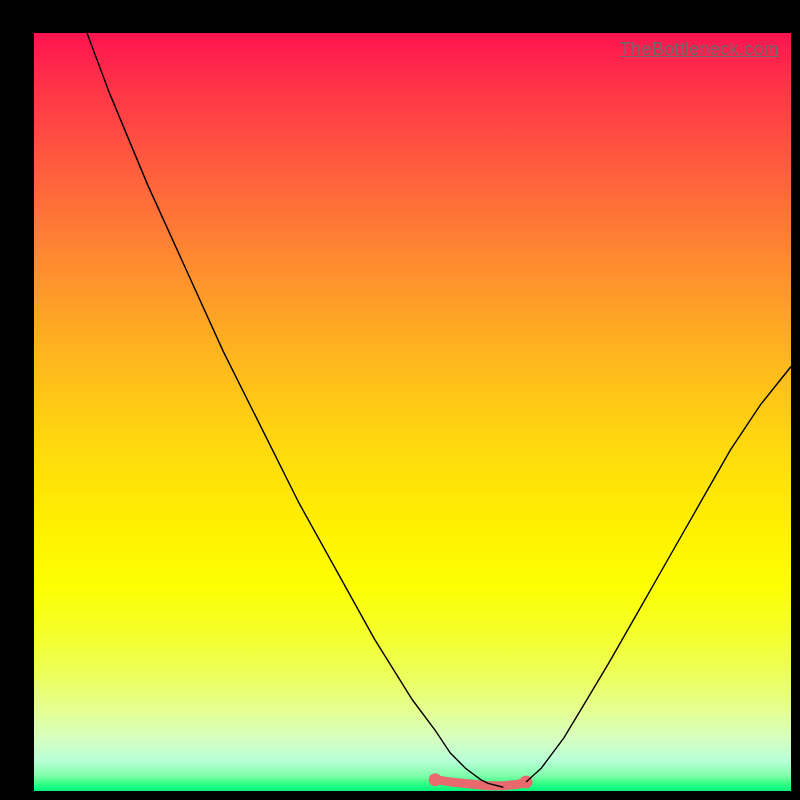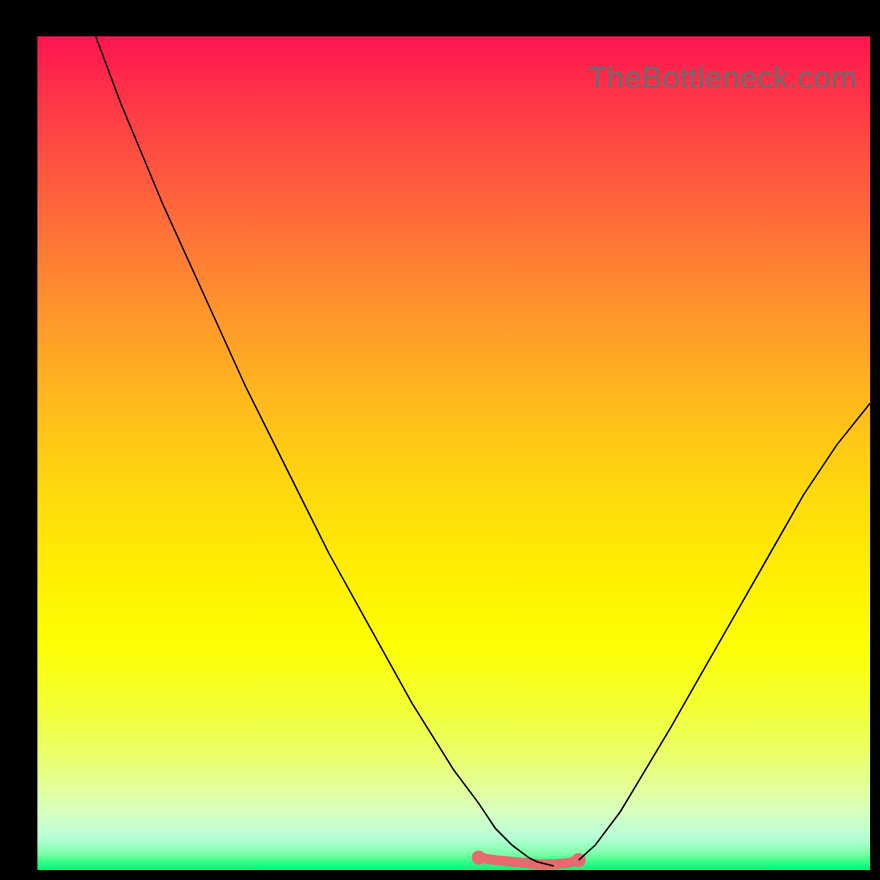--- a/index.html
+++ b/index.html
@@ -30,28 +30,29 @@
       #ecff5e 85%,
       #e6ff8c 89%,
       #d7ffc0 93%,
       #b8ffd8 96%,
       #7fffaa 98%,
       #35ff86 99%,
       #00f57a 100%);
   }
   .watermark {
     position: absolute;
-    top: 22px;
+    top: 6px;
     right: 12px;
     color: #6b6b6b;
-    font-size: 28px;
+    font-size: 18px;
     font-weight: 500;
     letter-spacing: 0.3px;
     z-index: 5;
     user-select: none;
+    text-decoration: underline;
   }
   svg.curves {
     position: absolute;
     left: 0; top: 0;
     width: 757px; height: 758px;
   }
   .curve { fill: none; stroke: #000; stroke-width: 1.4; }
   .pink-seg { fill: none; stroke: #e86a6f; stroke-width: 9; stroke-linecap: round; stroke-linejoin: round; }
   .pink-dot { fill: #e86a6f; }
 </style>

